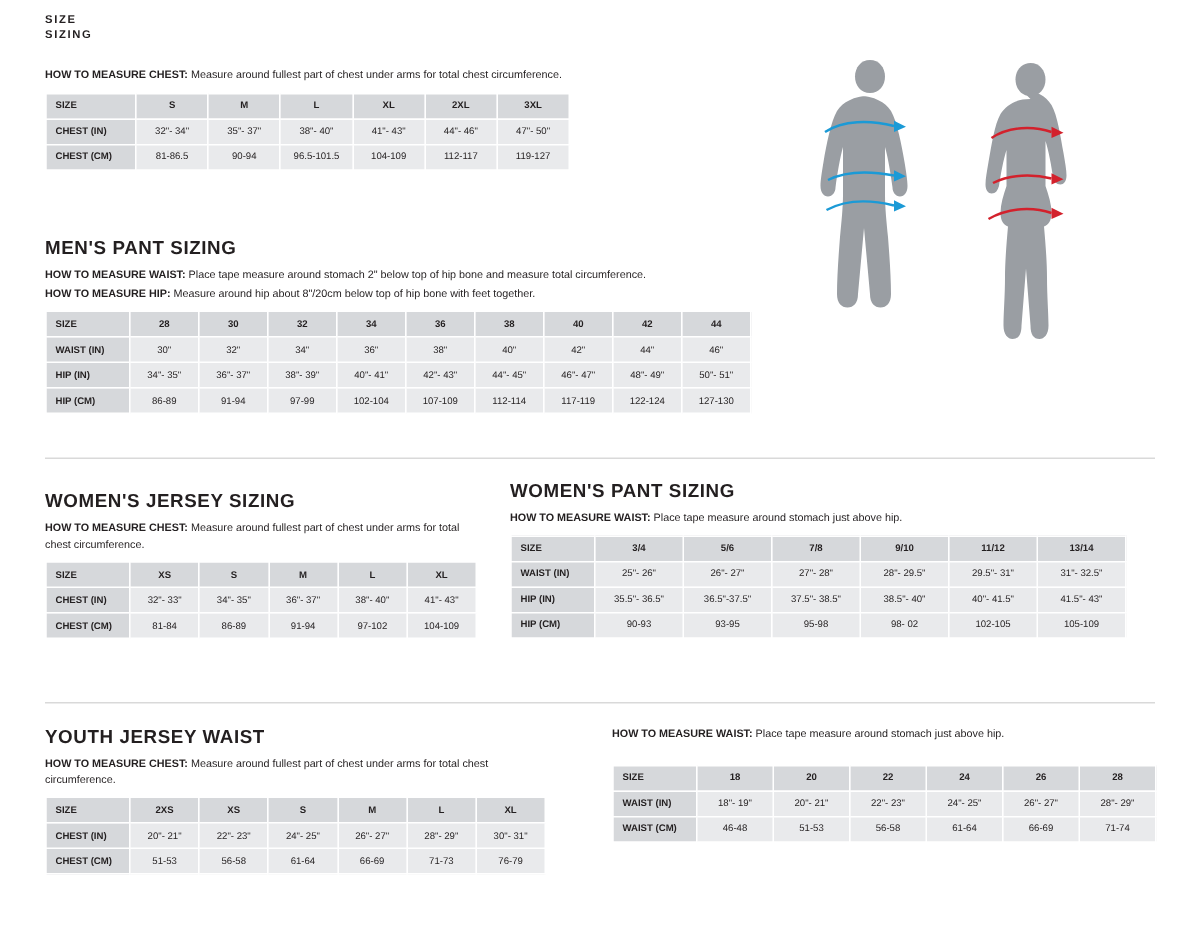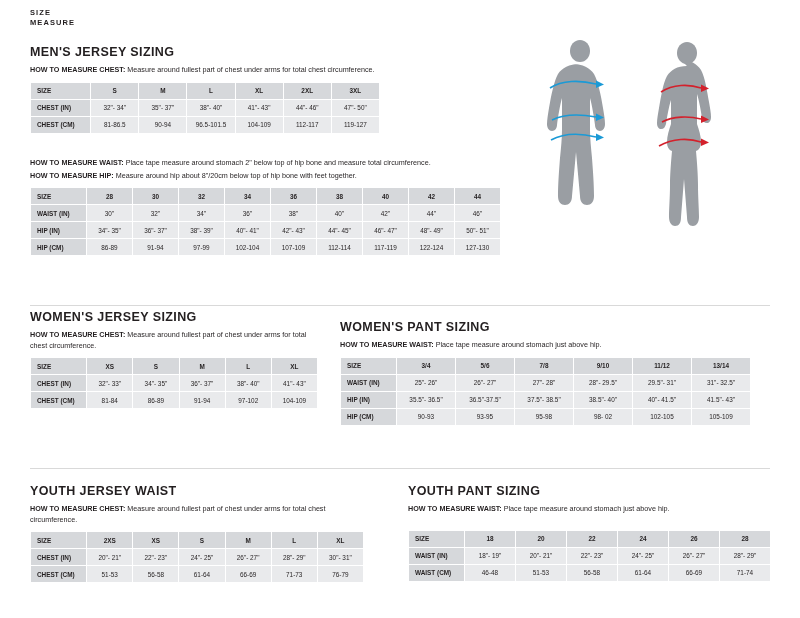--- a/index.html
+++ b/index.html
@@ -78,21 +78,21 @@
   .divider {
     position: absolute;
     height: 1px;
     background: #d9d9d9;
     left: 30px;
     width: 740px;
   }
   
   #men-jersey { position: absolute; left: 30px; top: 45px; width: 500px; }
   #men-pant   { position: absolute; left: 30px; top: 158px; width: 500px; }
-  #women-jersey { position: absolute; left: 30px; top: 310px; width: 300px; }
+  #women-jersey { position: absolute; left: 30px; top: 327px; width: 300px; }
   #women-pant   { position: absolute; left: 340px; top: 320px; width: 410px; }
   #youth-jersey { position: absolute; left: 30px; top: 484px; width: 340px; }
   #youth-pant   { position: absolute; left: 408px; top: 484px; width: 362px; }
 
   #div1 { top: 305px; }
   #div2 { top: 468px; }
 
   .figures {
     position: absolute;
     left: 520px;
@@ -101,21 +101,21 @@
     height: 260px;
   }
 </style>
 </head>
 <body>
 
 <div class="page">
 
   <div class="page-title">
     <div>SIZE</div>
-    <div>MEASURE</div>
+    <div>SIZING</div>
   </div>
 
   <div class="figures">
     <svg width="260" height="260" viewBox="0 0 260 260" xmlns="http://www.w3.org/2000/svg">
 
       <g>
         <path fill="#9a9ea3" d="M60 12c-6 0-10 5-10 11s4 11 10 11 10-5 10-11-4-11-10-11z"></path>
         <path fill="#9a9ea3" d="M60 36c-11 0-18 4-22 10-4 7-7 22-9 34-1 6-2 12-2 16 0 4 2 7 5 7 3 0 5-3 5-6 1-8 3-20 5-27v32c0 8-1 18-2 28-1 13-2 27-2 38 0 6 3 9 7 9 4 0 7-3 7-9l4-44 4 44c0 6 3 9 7 9 4 0 7-3 7-9 0-11-1-25-2-38-1-10-2-20-2-28V70c2 7 4 19 5 27 0 3 2 6 5 6s5-3 5-7c0-4-1-10-2-16-2-12-5-27-9-34-4-6-11-10-22-10z"></path>
 
         <g fill="none" stroke="#1b9ad6" stroke-width="1.6">
@@ -147,21 +147,20 @@
         <polygon points="66,87.5 74,91.5 66,95" fill="#d3212c"></polygon>
         <g fill="none" stroke="#d3212c" stroke-width="1.6">
           <path d="M24 118 C 38 110, 54 110, 66 114"></path>
         </g>
         <polygon points="66,110.5 74,114.5 66,118" fill="#d3212c"></polygon>
       </g>
     </svg>
   </div>
 
   <div id="men-jersey">
-    <h2 class="section-head">MEN'S JERSEY SIZING</h2>
     <p class="howto">
       <b>HOW TO MEASURE CHEST:</b><span> Measure around fullest part of chest under arms for total chest circumference.</span>
     </p>
     <table class="sz" style="width:350px">
       <colgroup>
           <col style="width:60px">
           <col span="6" style="width:48px">
         </colgroup>
       <tbody>
           <tr class="head">
@@ -189,20 +188,21 @@
             <td>96.5-101.5</td>
             <td>104-109</td>
             <td>112-117</td>
             <td>119-127</td>
           </tr>
         </tbody>
     </table>
   </div>
 
   <div id="men-pant">
+    <h2 class="section-head">MEN'S PANT SIZING</h2>
     <p class="howto">
       <b>HOW TO MEASURE WAIST:</b><span> Place tape measure around stomach 2" below top of hip bone and measure total circumference.</span>
     </p>
     <p class="howto" style="margin-top:-4px">
       <b>HOW TO MEASURE HIP:</b><span> Measure around hip about 8"/20cm below top of hip bone with feet together.</span>
     </p>
     <table class="sz" style="width:470px">
       <colgroup>
           <col style="width:56px">
           <col span="9" style="width:46px">
@@ -390,21 +390,20 @@
             <td>61-64</td>
             <td>66-69</td>
             <td>71-73</td>
             <td>76-79</td>
           </tr>
         </tbody>
     </table>
   </div>
 
   <div id="youth-pant">
-    <h2 class="section-head">YOUTH PANT SIZING</h2>
     <p class="howto">
       <b>HOW TO MEASURE WAIST:</b><span> Place tape measure around stomach just above hip.</span>
     </p>
     <table class="sz" style="width:362px; margin-top:15px">
       <colgroup>
           <col style="width:56px">
           <col span="6" style="width:51px">
         </colgroup>
       <tbody>
           <tr class="head">

